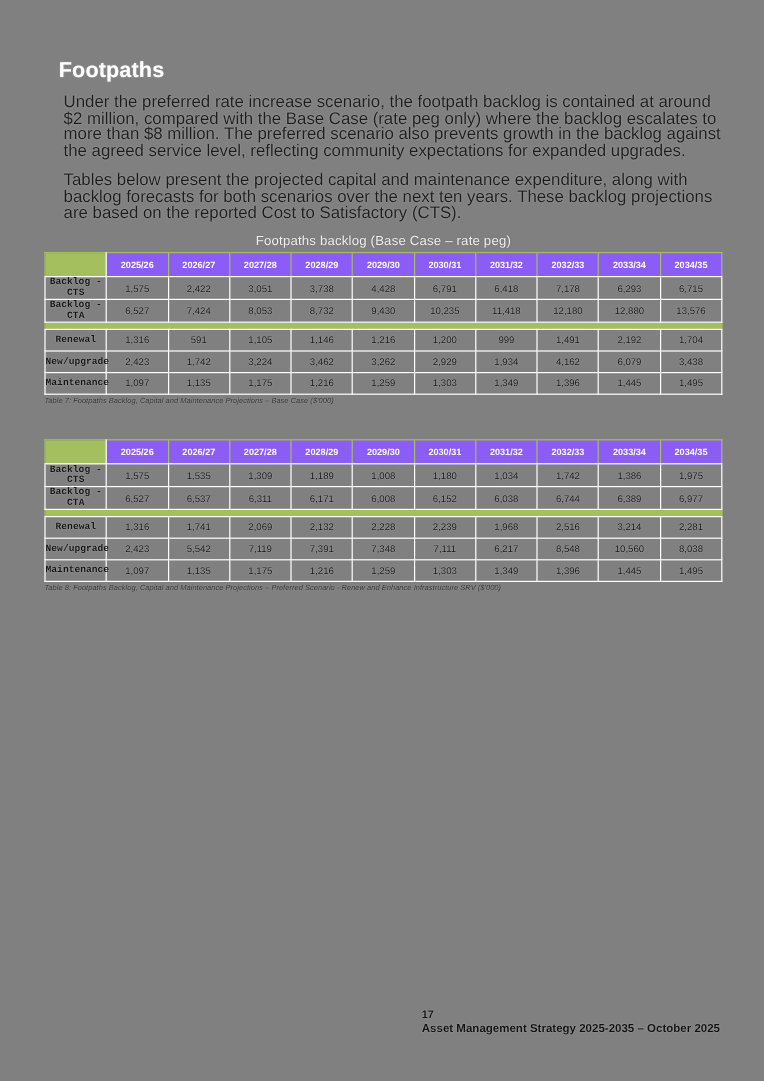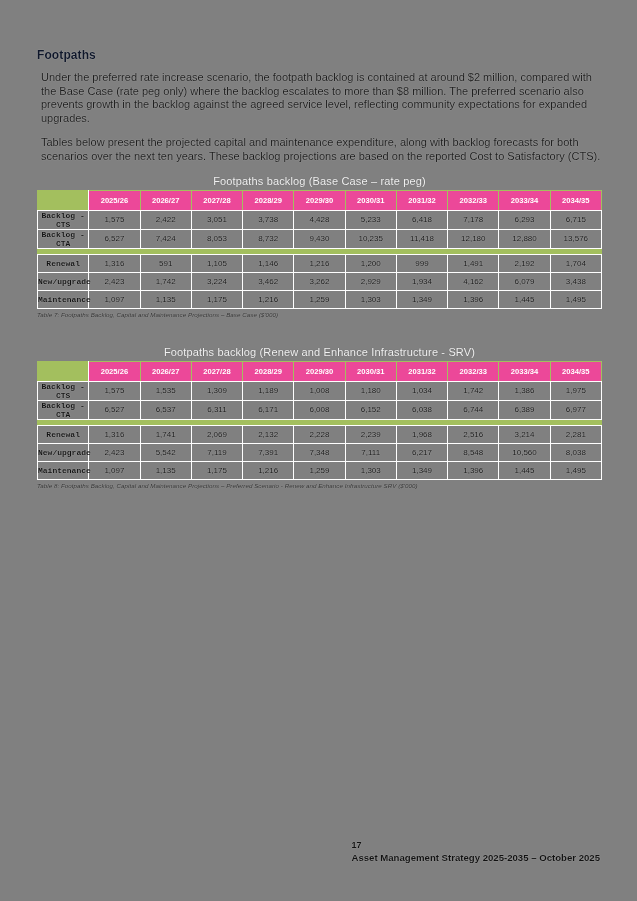--- a/index.html
+++ b/index.html
@@ -21,31 +21,31 @@
     height: 901px;
   }
   .content {
     position: absolute;
     left: 37px;
     top: 48px;
     width: 565px;
   }
 
   h1.section-heading {
-    margin: 0 0 9px 0;
-    font-size: 12px;
-    font-weight: bold;
-    color: #0f172a;
+    margin: 0 0 9px 12px;
+    font-size: 18px;
+    font-weight: bold;
+    color: #ffffff;
     letter-spacing: 0.1px;
     text-shadow: 0 0 1px rgba(255,255,255,0.55);
   }
 
   p.body-para {
-    margin: 0 0 11px 4px;
-    font-size: 11px;
+    margin: 0 0 11px 16px;
+    font-size: 14px;
     line-height: 13.6px;
     color: #1c1c1c;
     text-shadow: 0 0 1px rgba(255,255,255,0.5);
     text-align: left;
   }
 
   .table-block {
     margin-top: 6px;
   }
 
@@ -71,21 +71,21 @@
     padding: 0;
     height: 17px;
     font-size: 8px;
     text-align: center;
     vertical-align: middle;
     color: #121212;
     text-shadow: 0 0 1px rgba(255,255,255,0.55);
   }
 
   table.data-table thead th {
-    background: #ec4899;
+    background: #8b5cf6;
     color: #ffffff;
     font-weight: bold;
     font-size: 7.6px;
     height: 19px;
     border: 1px solid #a3bf5e;
     border-bottom: 1px solid #ffffff;
     text-shadow: none;
   }
   table.data-table thead th.corner-cell {
     background: #a3bf5e;
@@ -174,21 +174,21 @@
           </tr>
         </thead>
         <tbody>
           <tr class="data-row">
             <td class="row-label">Backlog - CTS</td>
             <td>1,575</td>
             <td>2,422</td>
             <td>3,051</td>
             <td>3,738</td>
             <td>4,428</td>
-            <td>5,233</td>
+            <td>6,791</td>
             <td>6,418</td>
             <td>7,178</td>
             <td>6,293</td>
             <td>6,715</td>
           </tr>
           <tr class="data-row">
             <td class="row-label">Backlog - CTA</td>
             <td>6,527</td>
             <td>7,424</td>
             <td>8,053</td>
@@ -243,21 +243,20 @@
             <td>1,495</td>
           </tr>
         </tbody>
       </table>
       <div class="table-caption">Table 7: Footpaths Backlog, Capital and Maintenance Projections – Base Case ($'000)</div>
     </div>
 
     <div class="block-gap"></div>
 
     <div class="table-block">
-      <div class="table-title">Footpaths backlog (Renew and Enhance Infrastructure - SRV)</div>
       <table class="data-table">
         <thead>
           <tr>
             <th class="corner-cell"></th>
             <th>2025/26</th>
             <th>2026/27</th>
             <th>2027/28</th>
             <th>2028/29</th>
             <th>2029/30</th>
             <th>2030/31</th>

